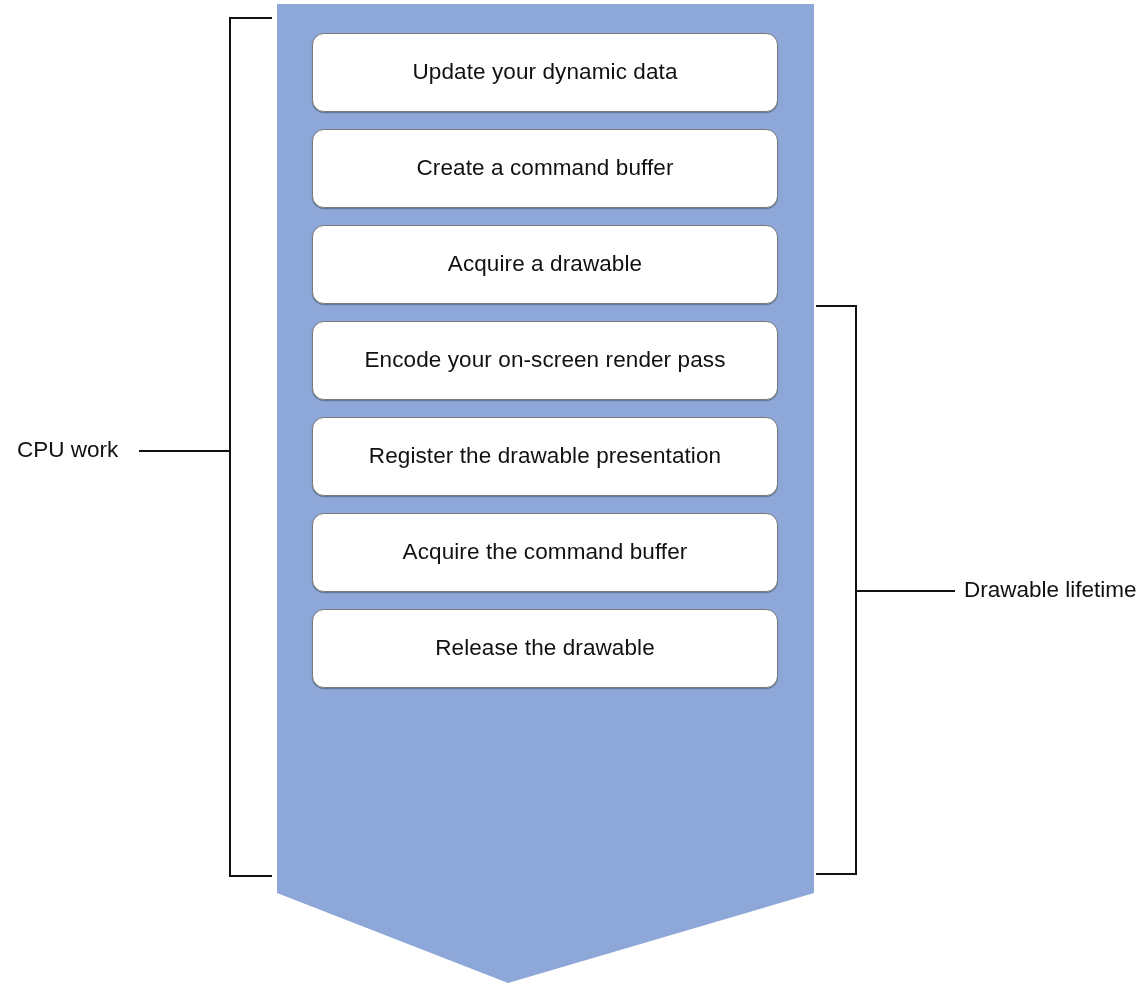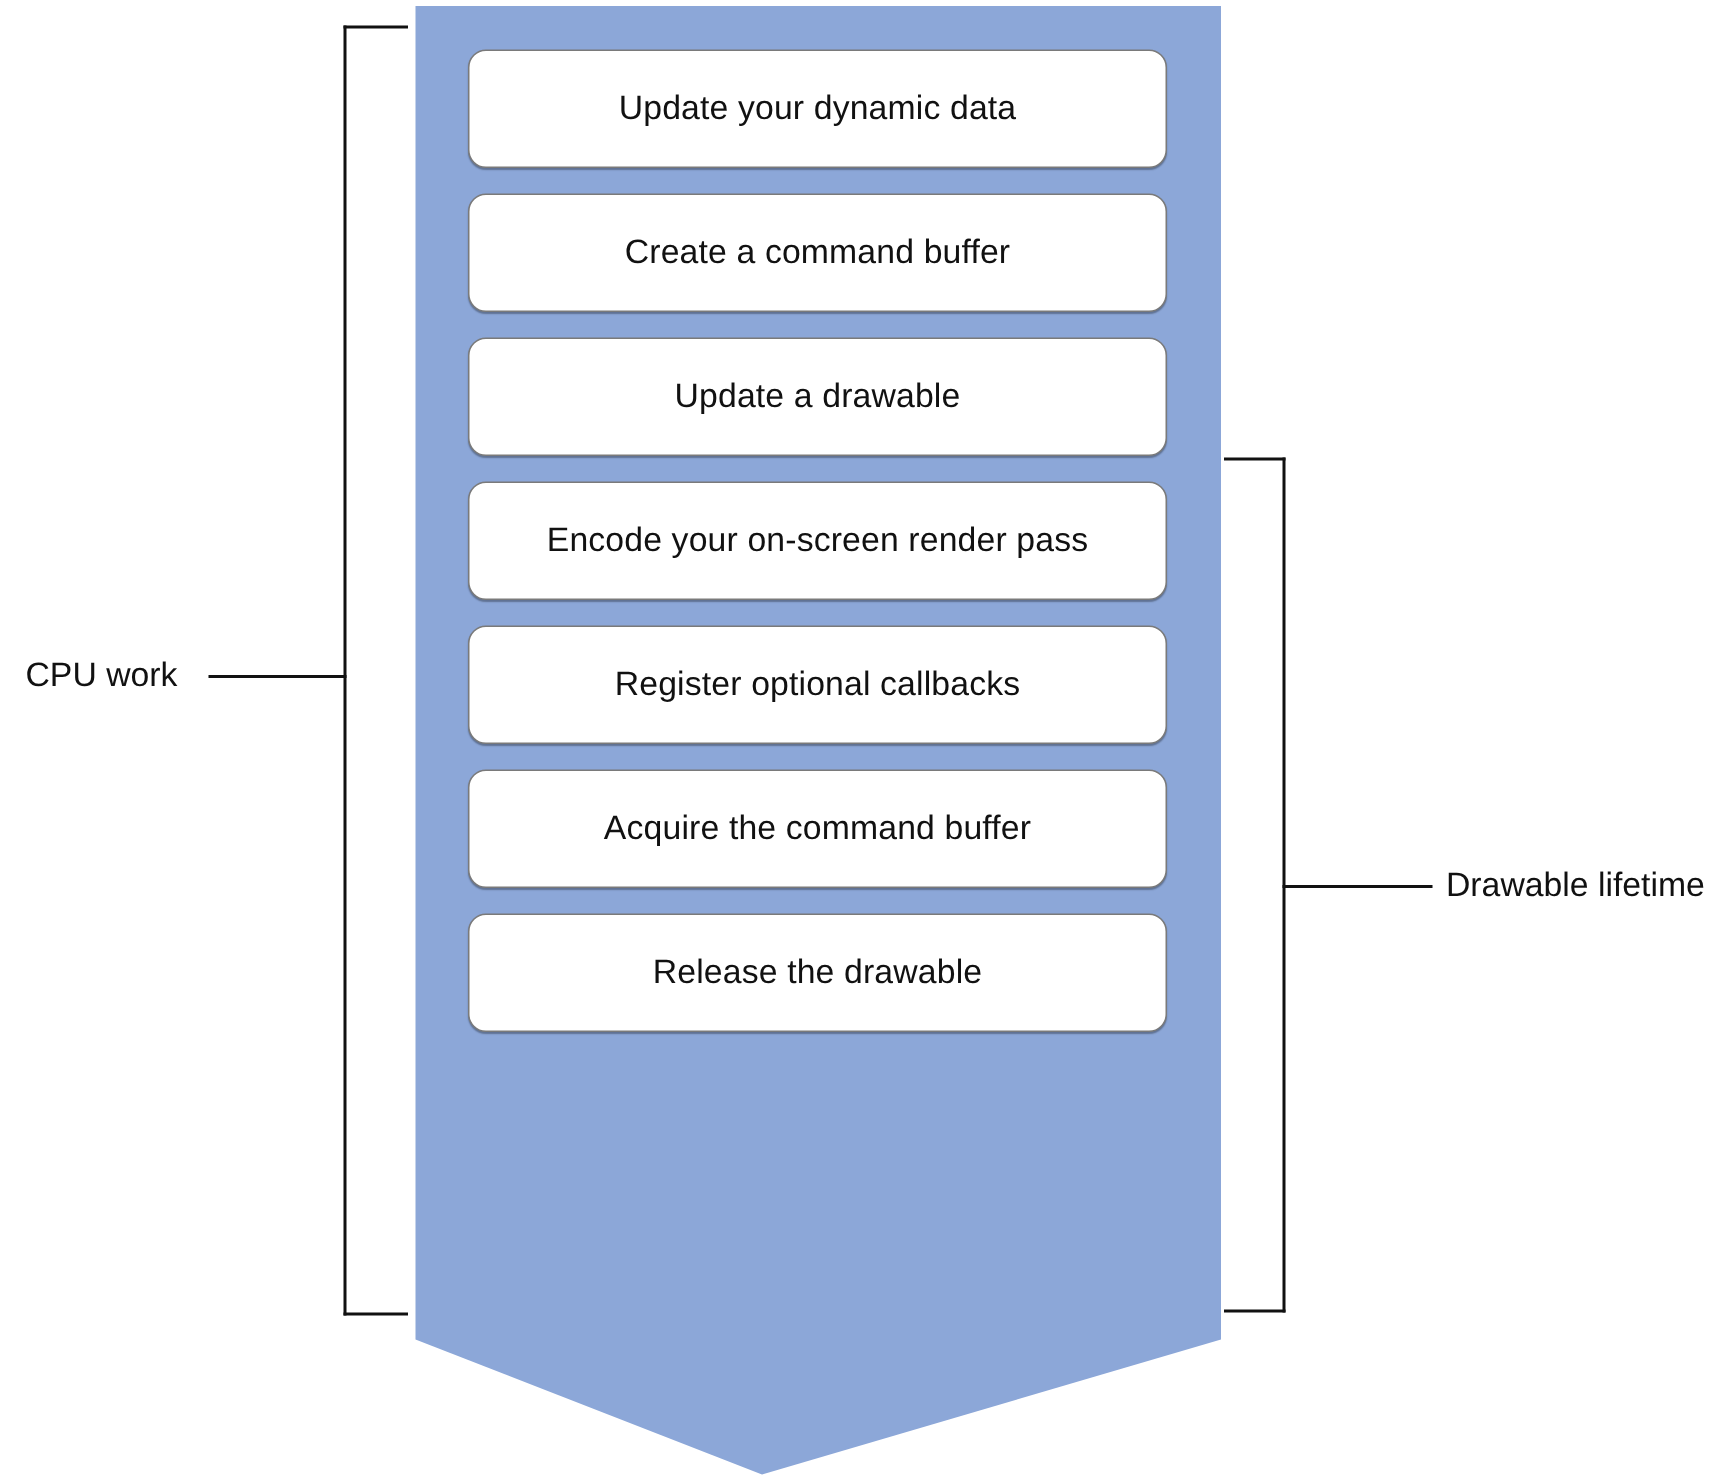--- a/index.html
+++ b/index.html
@@ -133,27 +133,27 @@
   </svg>
 
   <div id="steps-column">
     <div class="step-box">
       <span class="step-label">Update your dynamic data</span>
     </div>
     <div class="step-box">
       <span class="step-label">Create a command buffer</span>
     </div>
     <div class="step-box">
-      <span class="step-label">Update a drawable</span>
+      <span class="step-label">Acquire a drawable</span>
     </div>
     <div class="step-box">
       <span class="step-label">Encode your on-screen render pass</span>
     </div>
     <div class="step-box">
-      <span class="step-label">Register optional callbacks</span>
+      <span class="step-label">Register the drawable presentation</span>
     </div>
     <div class="step-box">
       <span class="step-label">Acquire the command buffer</span>
     </div>
     <div class="step-box">
       <span class="step-label">Release the drawable</span>
     </div>
   </div>
 
   <div class="bracket" id="cpu-work-bracket"></div>

